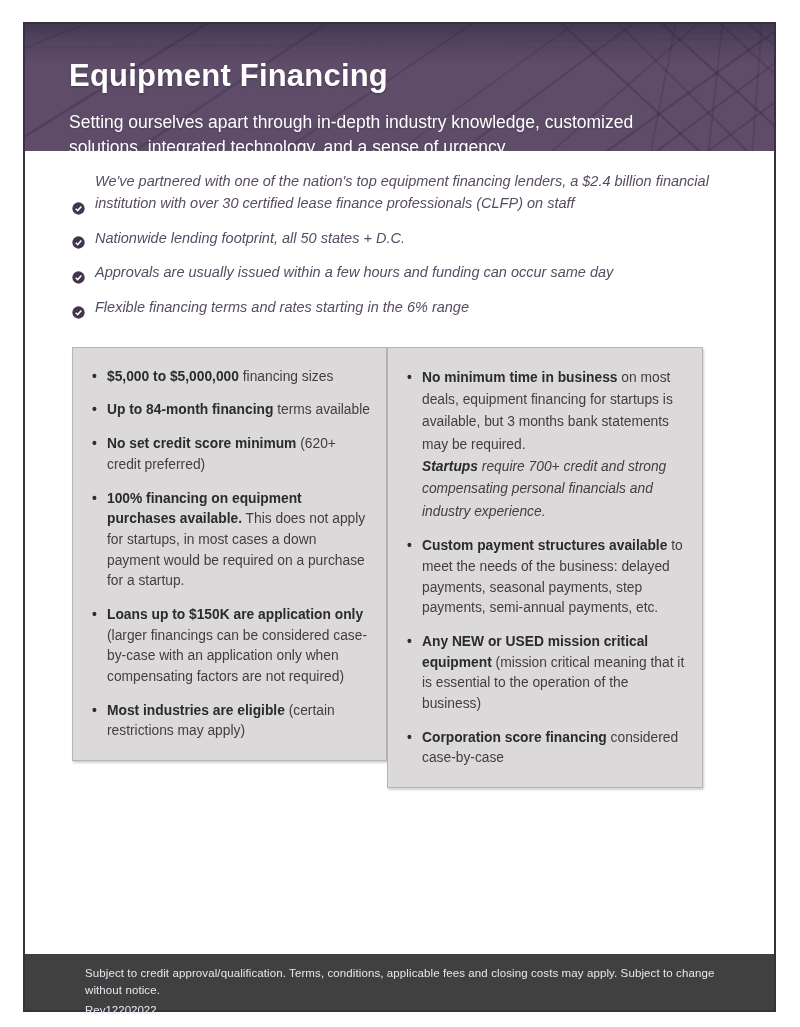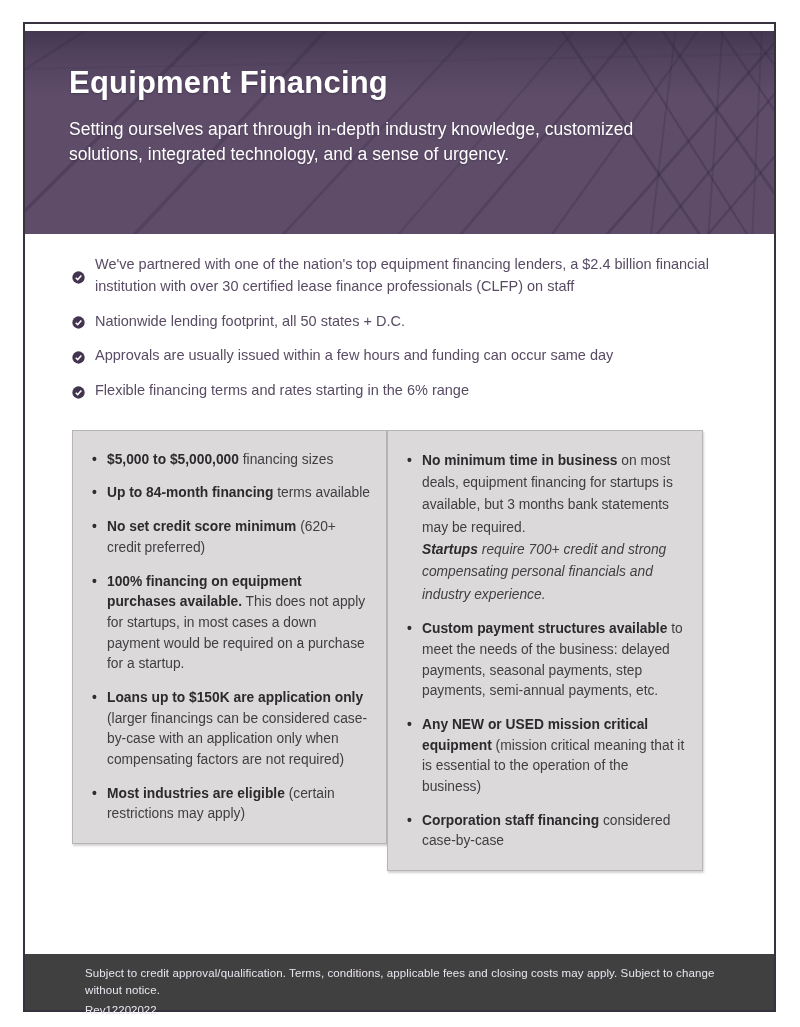--- a/index.html
+++ b/index.html
@@ -8,37 +8,36 @@
   .page {
     position:relative; width:800px; height:1027px; background:#ffffff;
     margin:0 auto; overflow:hidden;
   }
   .frame {
     position:absolute; left:23px; top:22px; width:753px; height:990px;
     border:2px solid #38323e; background:#ffffff;
   }
   
   .banner {
-    position:relative; width:100%; height:203px; overflow:hidden;
+    position:relative; width:100%; height:127px; overflow:hidden;
     background:linear-gradient(180deg,#443750 0%, #53435f 14%, #5e4c69 32%, #5e4c69 100%);
-    margin-top:7px;
   }
   .banner svg.texture { position:absolute; left:0; top:0; width:100%; height:100%; }
   .banner-inner { position:relative; padding:34px 40px 0 44px; }
   .banner-title {
     color:#ffffff; font-size:31px; font-weight:bold; letter-spacing:0.2px;
     text-shadow:0 1px 2px rgba(0,0,0,0.25);
   }
   .banner-sub {
     margin-top:16px; color:#ffffff; font-size:17.5px; line-height:1.45;
     max-width:640px; text-shadow:0 1px 2px rgba(0,0,0,0.2);
   }
   
   .intro { margin:20px 40px 0 47px; }
-  .intro-item { display:flex; align-items:center; margin-bottom:13px; }
+  .intro-item { display:flex; align-items:flex-end; margin-bottom:13px;font-style:italic; }
   .intro-item .check { flex:0 0 13px; width:13px; height:13px; margin:3px 10px 0 0; }
   .intro-item .txt {
     color:#584b63; font-size:14.5px; line-height:1.5; max-width:640px;
   }
   
   .boxes { display:flex; align-items:flex-start; margin:28px 45px 0 47px; }
   .gbox {
     background:#dbd9da; border:1px solid #b7b4b7;
     box-shadow:1px 2px 2px rgba(0,0,0,0.18);
     padding:19px 16px 16px 17px; color:#403e41;
@@ -170,21 +169,21 @@
             <span class="b">No minimum time in business</span><span> on most deals, equipment financing for startups is available, but 3 months bank statements may be required.</span>
             <span class="ital"><span class="bi">Startups</span><span> require 700+ credit and strong compensating personal financials and industry experience.</span></span>
           </li>
           <li>
             <span class="b">Custom payment structures available</span><span> to meet the needs of the business: delayed payments, seasonal payments, step payments, semi-annual payments, etc.</span>
           </li>
           <li>
             <span class="b">Any NEW or USED mission critical equipment</span><span> (mission critical meaning that it is essential to the operation of the business)</span>
           </li>
           <li>
-            <span class="b">Corporation staff financing</span><span> considered case-by-case</span>
+            <span class="b">Corporation score financing</span><span> considered case-by-case</span>
           </li>
         </ul>
       </div>
 
     </div>
 
 
     <div class="footer">
       <div class="f1">Subject to credit approval/qualification. Terms, conditions, applicable fees and closing costs may apply. Subject to change without notice.</div>
       <div class="f2">Rev12202022</div>

